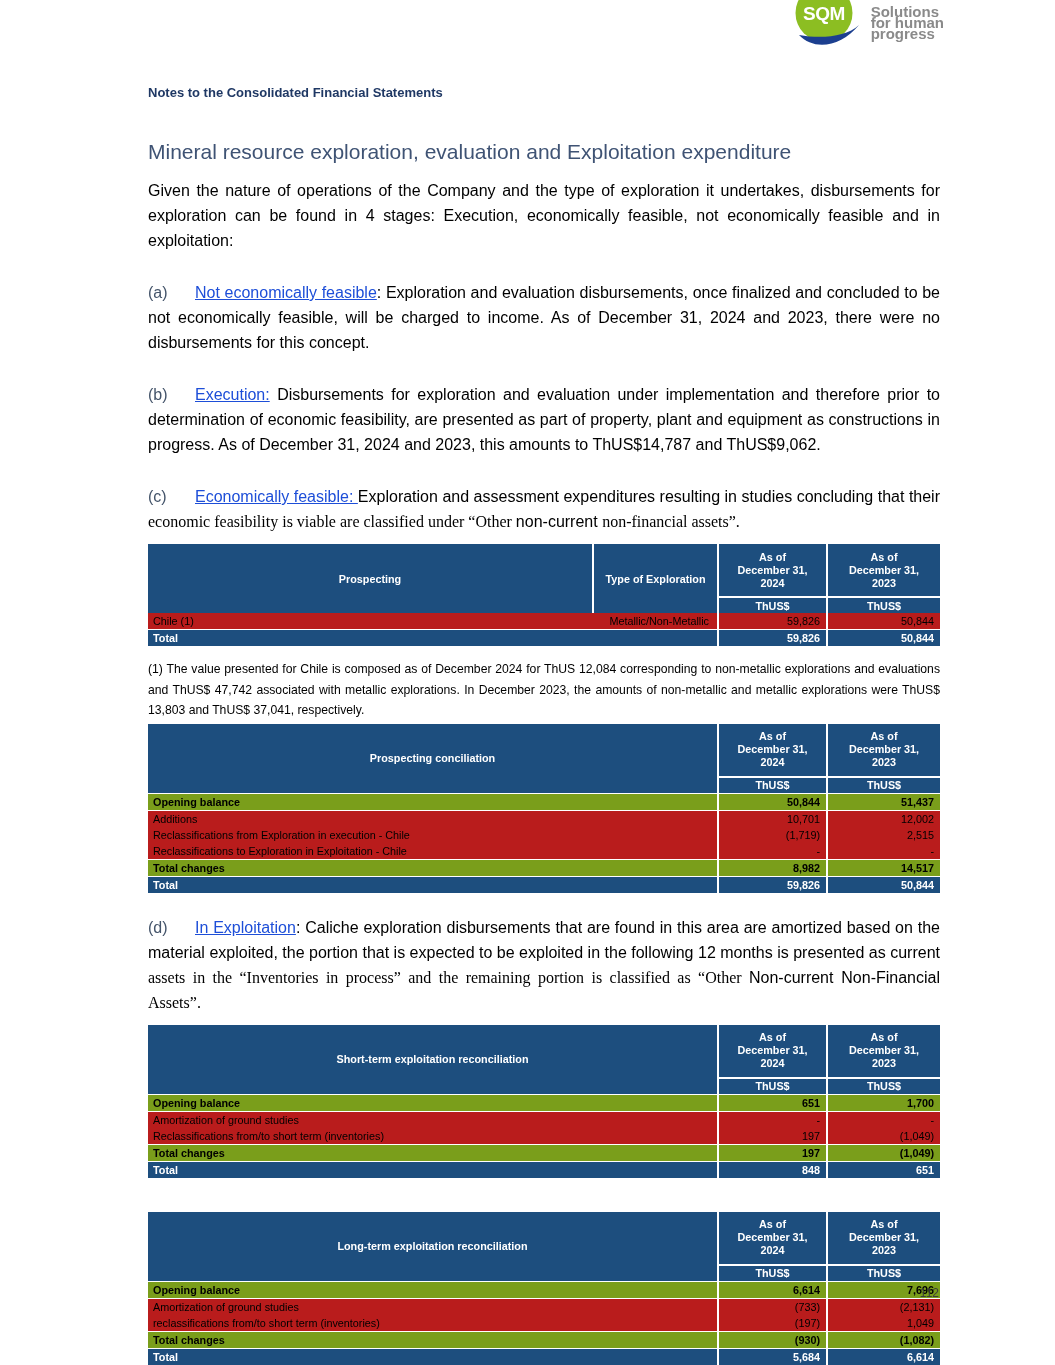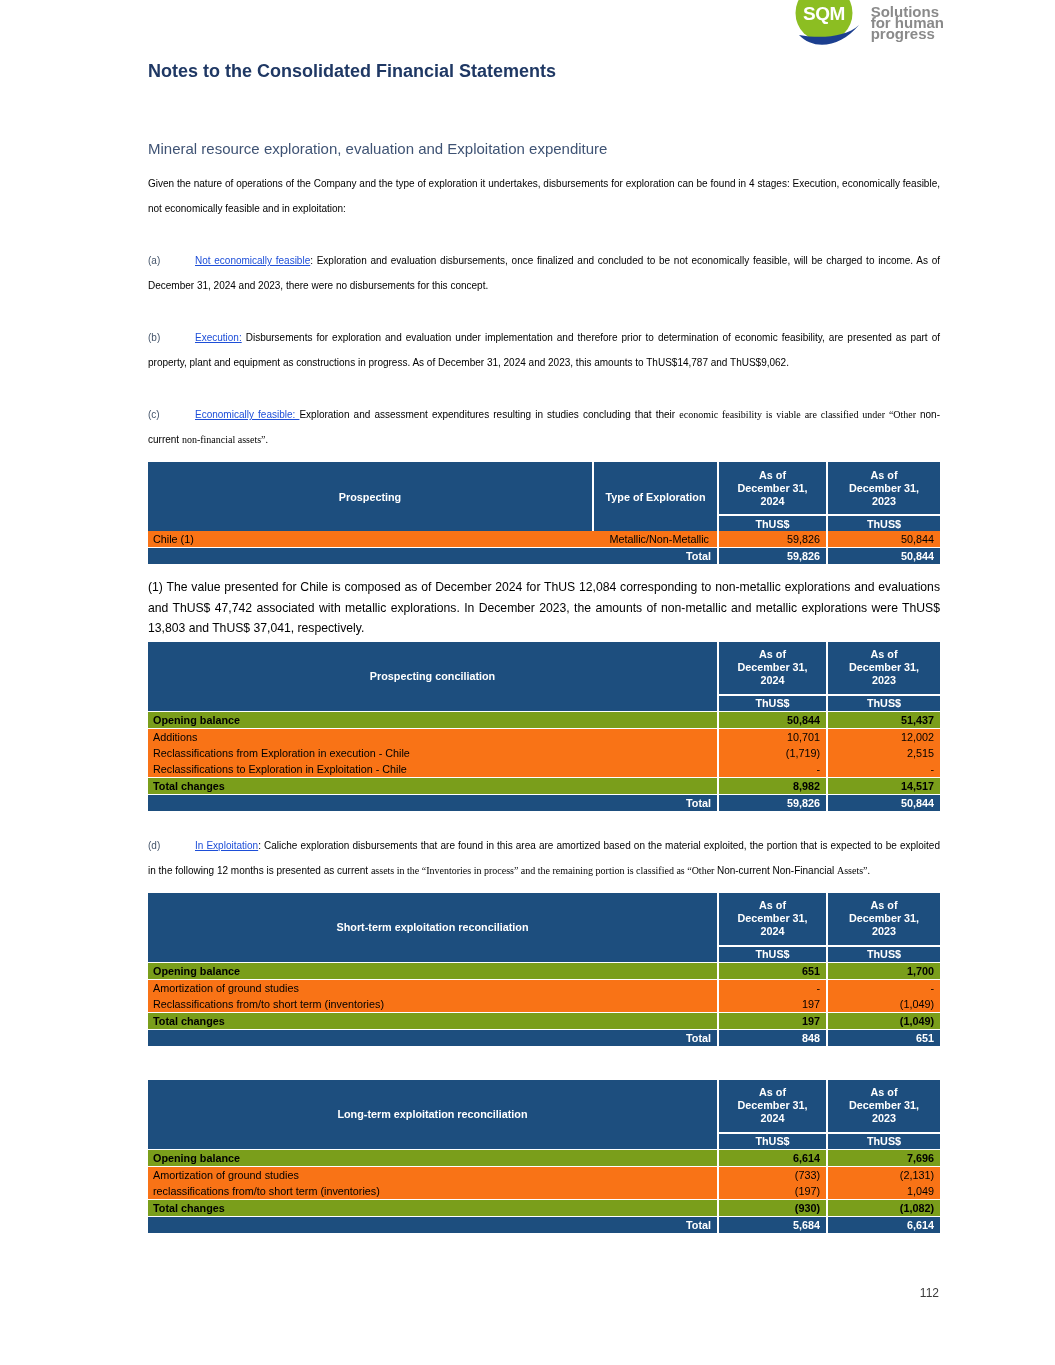--- a/index.html
+++ b/index.html
@@ -2,28 +2,28 @@
 <html><head>
 <meta charset="utf-8">
 <style>
   html,body{margin:0;padding:0;background:#e8e8e8;}
   .page{position:relative;width:1055px;height:1365px;background:#ffffff;margin:0 auto;
         font-family:"Liberation Sans",sans-serif;color:#000;overflow:hidden;}
   .content{position:absolute;left:148px;top:0;width:792px;}
 
   
   .doc-header{position:relative;padding-top:62px;height:52px;}
-  .doc-title,.doc-date{font-size:18px;font-weight:bold;color:#1F3864;line-height:18px;}
+  .doc-title,.doc-date{font-size:13px;font-weight:bold;color:#1F3864;line-height:18px;margin-top:22px;}
   .logo{position:absolute;right:-4px;top:-16px;display:flex;align-items:flex-start;}
   .logo svg{display:block;}
   .tagline{margin:22px 0 0 7px;font-size:15px;font-weight:bold;color:#8a8a8a;line-height:11px;}
 
   
-  .section-title{margin:26px 0 0 0;font-size:15px;font-weight:500;color:#3F5374;}
-  p.body{margin:14px 0 0 0;font-size:10px;line-height:25px;text-align:justify;}
+  .section-title{margin:26px 0 0 0;font-size:21px;font-weight:500;color:#3F5374;}
+  p.body{margin:14px 0 0 0;font-size:16px;line-height:25px;text-align:justify;}
   p.item{margin:27px 0 0 0;}
   p.item-tight{margin:22px 0 0 0;}
   .marker{display:inline-block;width:47px;color:#44546A;}
   .ul-label{color:#1d4ed8;text-decoration:underline;}
   .serif{font-family:"Liberation Serif",serif;}
 
   
   .tbl-wrap{margin-top:10px;}
   .tbl-wrap.tight{margin-top:3px;}
   .tbl-wrap.loose{margin-top:34px;}
@@ -31,24 +31,24 @@
   .fin-table th{background:#1D4E7E;color:#fff;font-weight:bold;text-align:center;
                 vertical-align:middle;padding:2px 3px;}
   .fin-table .th-date{border-left:2px solid #fff;white-space:pre-line;line-height:13px;
                       padding:4px 2px;height:44px;}
   .fin-table .th-type{border-left:2px solid #fff;}
   .fin-table .th-unit{border-left:2px solid #fff;border-top:2px solid #fff;padding:1px 2px;height:13px;margin-left:20px;}
   .fin-table td{padding:1px 6px;height:14px;vertical-align:middle;}
   .fin-table .cell-label{text-align:left;padding-left:5px;}
   .fin-table .cell-type{text-align:right;padding-right:8px;}
   .fin-table .cell-num{text-align:right;border-left:2px solid #fff;}
-  .fin-table tr.r-plain td{background:#f97316;color:#000;margin-top:20px;}
+  .fin-table tr.r-plain td{background:#b91c1c;color:#000;margin-top:20px;}
   .fin-table tr.r-green td{background:#7A9E1B;color:#000;font-weight:bold;
                            border-top:1px solid #fff;border-bottom:1px solid #fff;}
-  .fin-table tr.r-total td{background:#1D4E7E;color:#fff;font-weight:bold;border-top:1px solid #fff;text-align:right;}
+  .fin-table tr.r-total td{background:#1D4E7E;color:#fff;font-weight:bold;border-top:1px solid #fff;}
 
   .footnote{margin:13px 0 0 0;font-size:12.2px;line-height:20.5px;text-align:justify;}
   .page-number{position:absolute;right:116px;top:1286px;font-size:12px;color:#3b3b3b;}
 </style>
 </head>
 <body>
 
 <div class="page">
   <div class="content">
 

